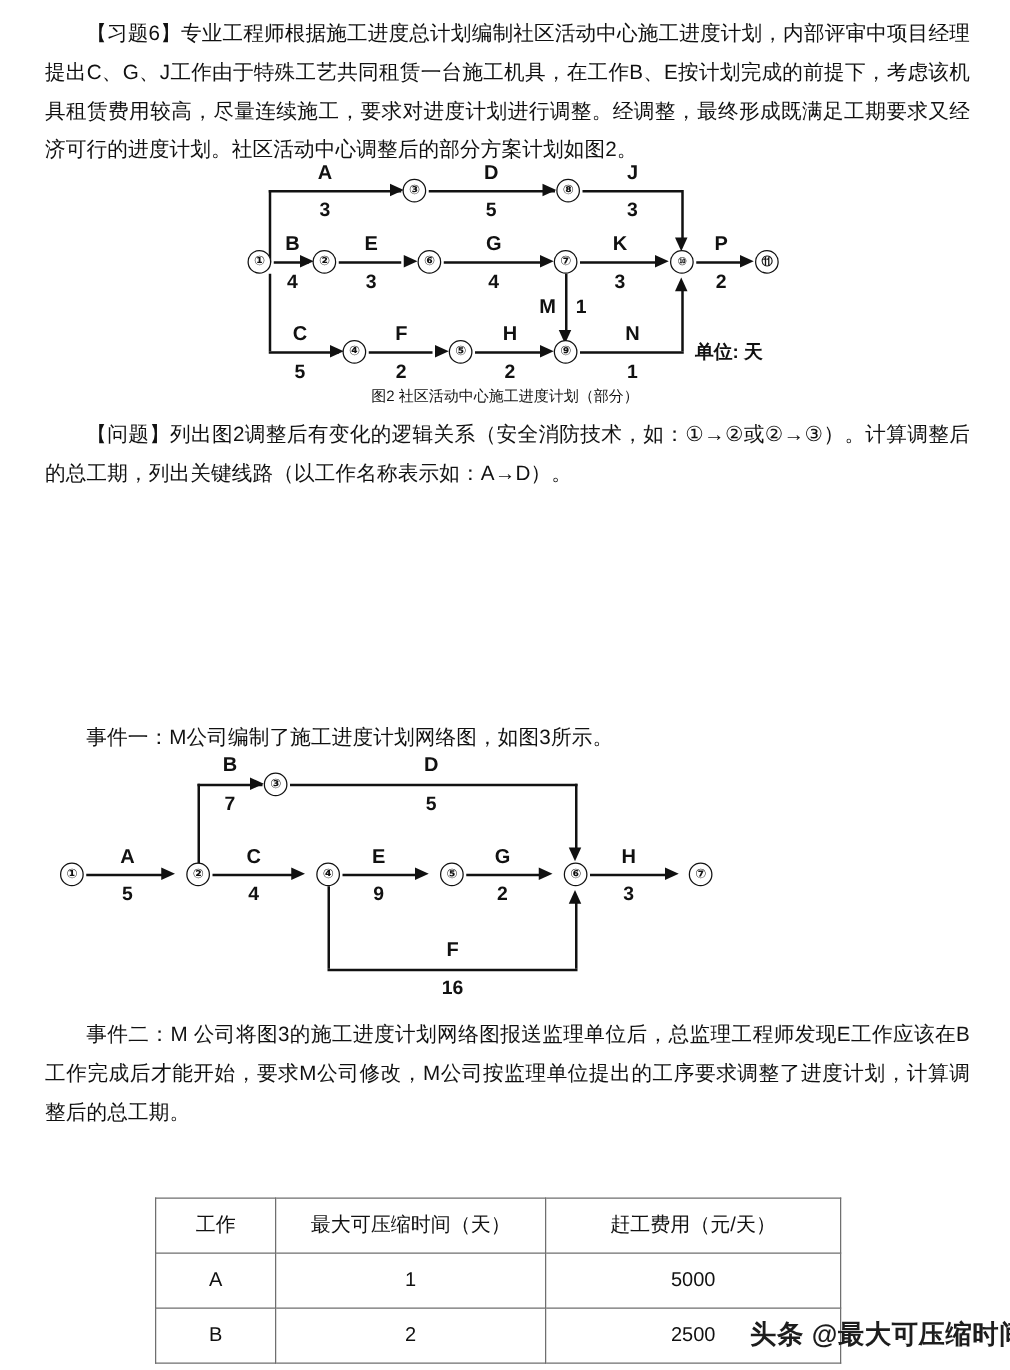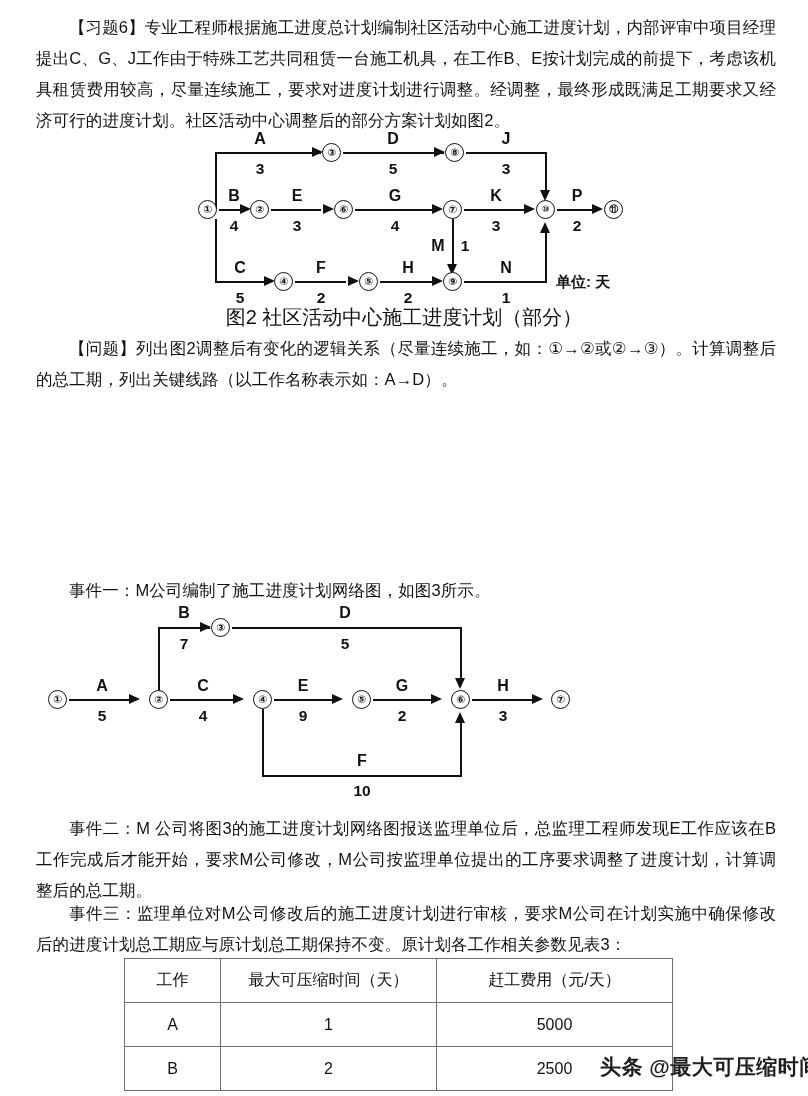--- a/index.html
+++ b/index.html
@@ -34,21 +34,21 @@
     word-break: break-all;
   }
   .indent {
     text-indent: 2em;
   }
   .caption {
     position: absolute;
     width: 808px;
     left: 0;
     text-align: center;
-    font-size: 20px;
+    font-size: 12px;
     line-height: 24px;
   }
 
   
   .diagram {
     position: absolute;
   }
   .node {
     position: absolute;
     width: 19px;
@@ -273,21 +273,21 @@
     <div class="vline" style="left:545px; top:230px; height:51px;"></div>
     <div class="arrow-u" style="left:540px; top:222px;"></div>
     <div class="lbl" style="left:494px; top:260px; width:24px;">N</div>
     <div class="dur" style="left:494px; top:290px; width:24px;">1</div>
 
     <div class="unit-note" style="left:556px; top:274px;">单位: 天</div>
   </div>
 
   <div class="caption" style="top:305px;">图2 社区活动中心施工进度计划（部分）</div>
 
-  <div class="para indent" style="top:333px;">【问题】列出图2调整后有变化的逻辑关系（尽量连续施工，如：①→②或②→③）。计算调整后的总工期，列出关键线路（以工作名称表示如：A→D）。</div>
+  <div class="para indent" style="top:333px;">【问题】列出图2调整后有变化的逻辑关系（安全消防技术，如：①→②或②→③）。计算调整后的总工期，列出关键线路（以工作名称表示如：A→D）。</div>
 
 
   <div class="para indent" style="top:575px;">事件一：M公司编制了施工进度计划网络图，如图3所示。</div>
 
   <div class="diagram" style="left:0; top:0; width:808px; height:1096px;">
 
     <div class="vline" style="left:158px; top:627px; height:72px;"></div>
     <div class="hline" style="left:158px; top:627px; width:52px;"></div>
     <div class="arrow-r" style="left:200px; top:622px;"></div>
     <div class="lbl" style="left:172px; top:605px; width:24px;">B</div>
@@ -350,26 +350,25 @@
 
     <div class="node" style="left:551px; top:690px;">
       <span>⑦</span>
     </div>
 
     <div class="vline" style="left:262px; top:709px; height:66px;"></div>
     <div class="hline" style="left:262px; top:775px; width:200px;"></div>
     <div class="vline" style="left:460px; top:720px; height:55px;"></div>
     <div class="arrow-u" style="left:455px; top:712px;"></div>
     <div class="lbl" style="left:350px; top:753px; width:24px;">F</div>
-    <div class="dur" style="left:345px; top:783px; width:34px;">10</div>
+    <div class="dur" style="left:345px; top:783px; width:34px;">16</div>
   </div>
 
   <div class="para indent" style="top:813px;">事件二：M 公司将图3的施工进度计划网络图报送监理单位后，总监理工程师发现E工作应该在B工作完成后才能开始，要求M公司修改，M公司按监理单位提出的工序要求调整了进度计划，计算调整后的总工期。</div>
 
-  <div class="para indent" style="top:898px;">事件三：监理单位对M公司修改后的施工进度计划进行审核，要求M公司在计划实施中确保修改后的进度计划总工期应与原计划总工期保持不变。原计划各工作相关参数见表3：</div>
 
   <table class="tbl" style="left:124px; top:958px;">
     <thead>
       <tr>
         <th class="c1">工作</th>
         <th class="c2">最大可压缩时间（天）</th>
         <th class="c3">赶工费用（元/天）</th>
       </tr>
     </thead>
     <tbody>

